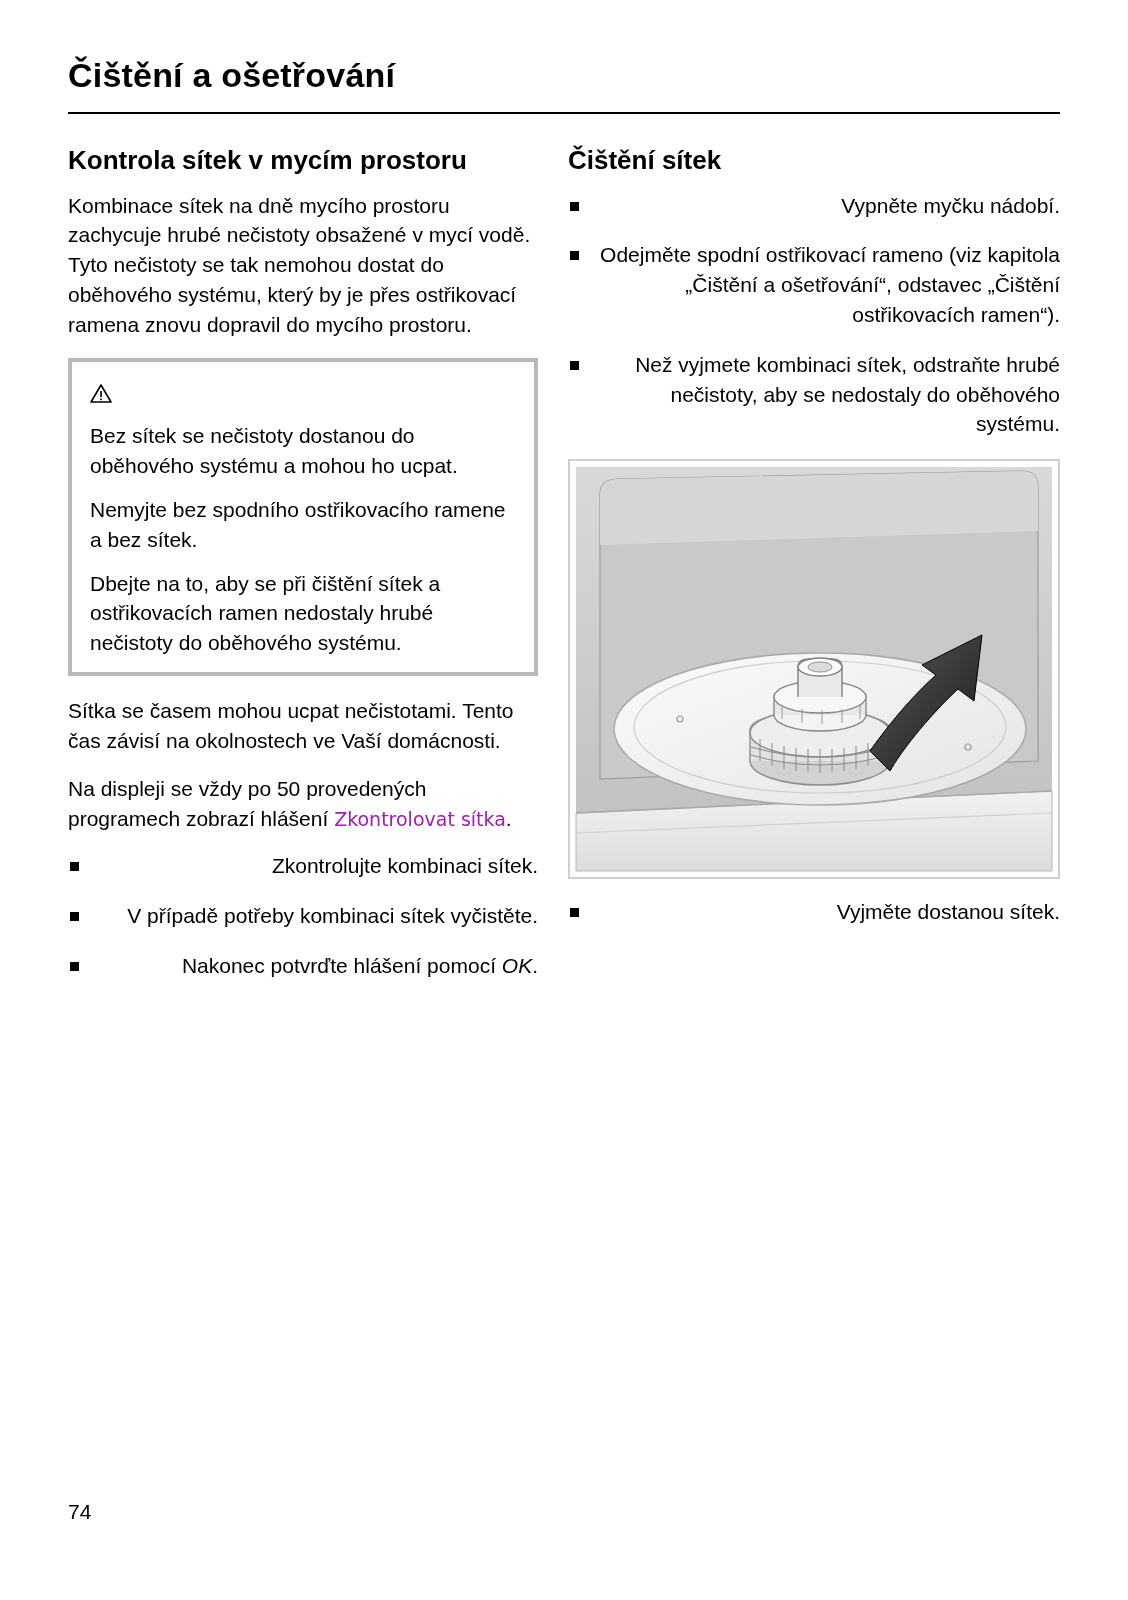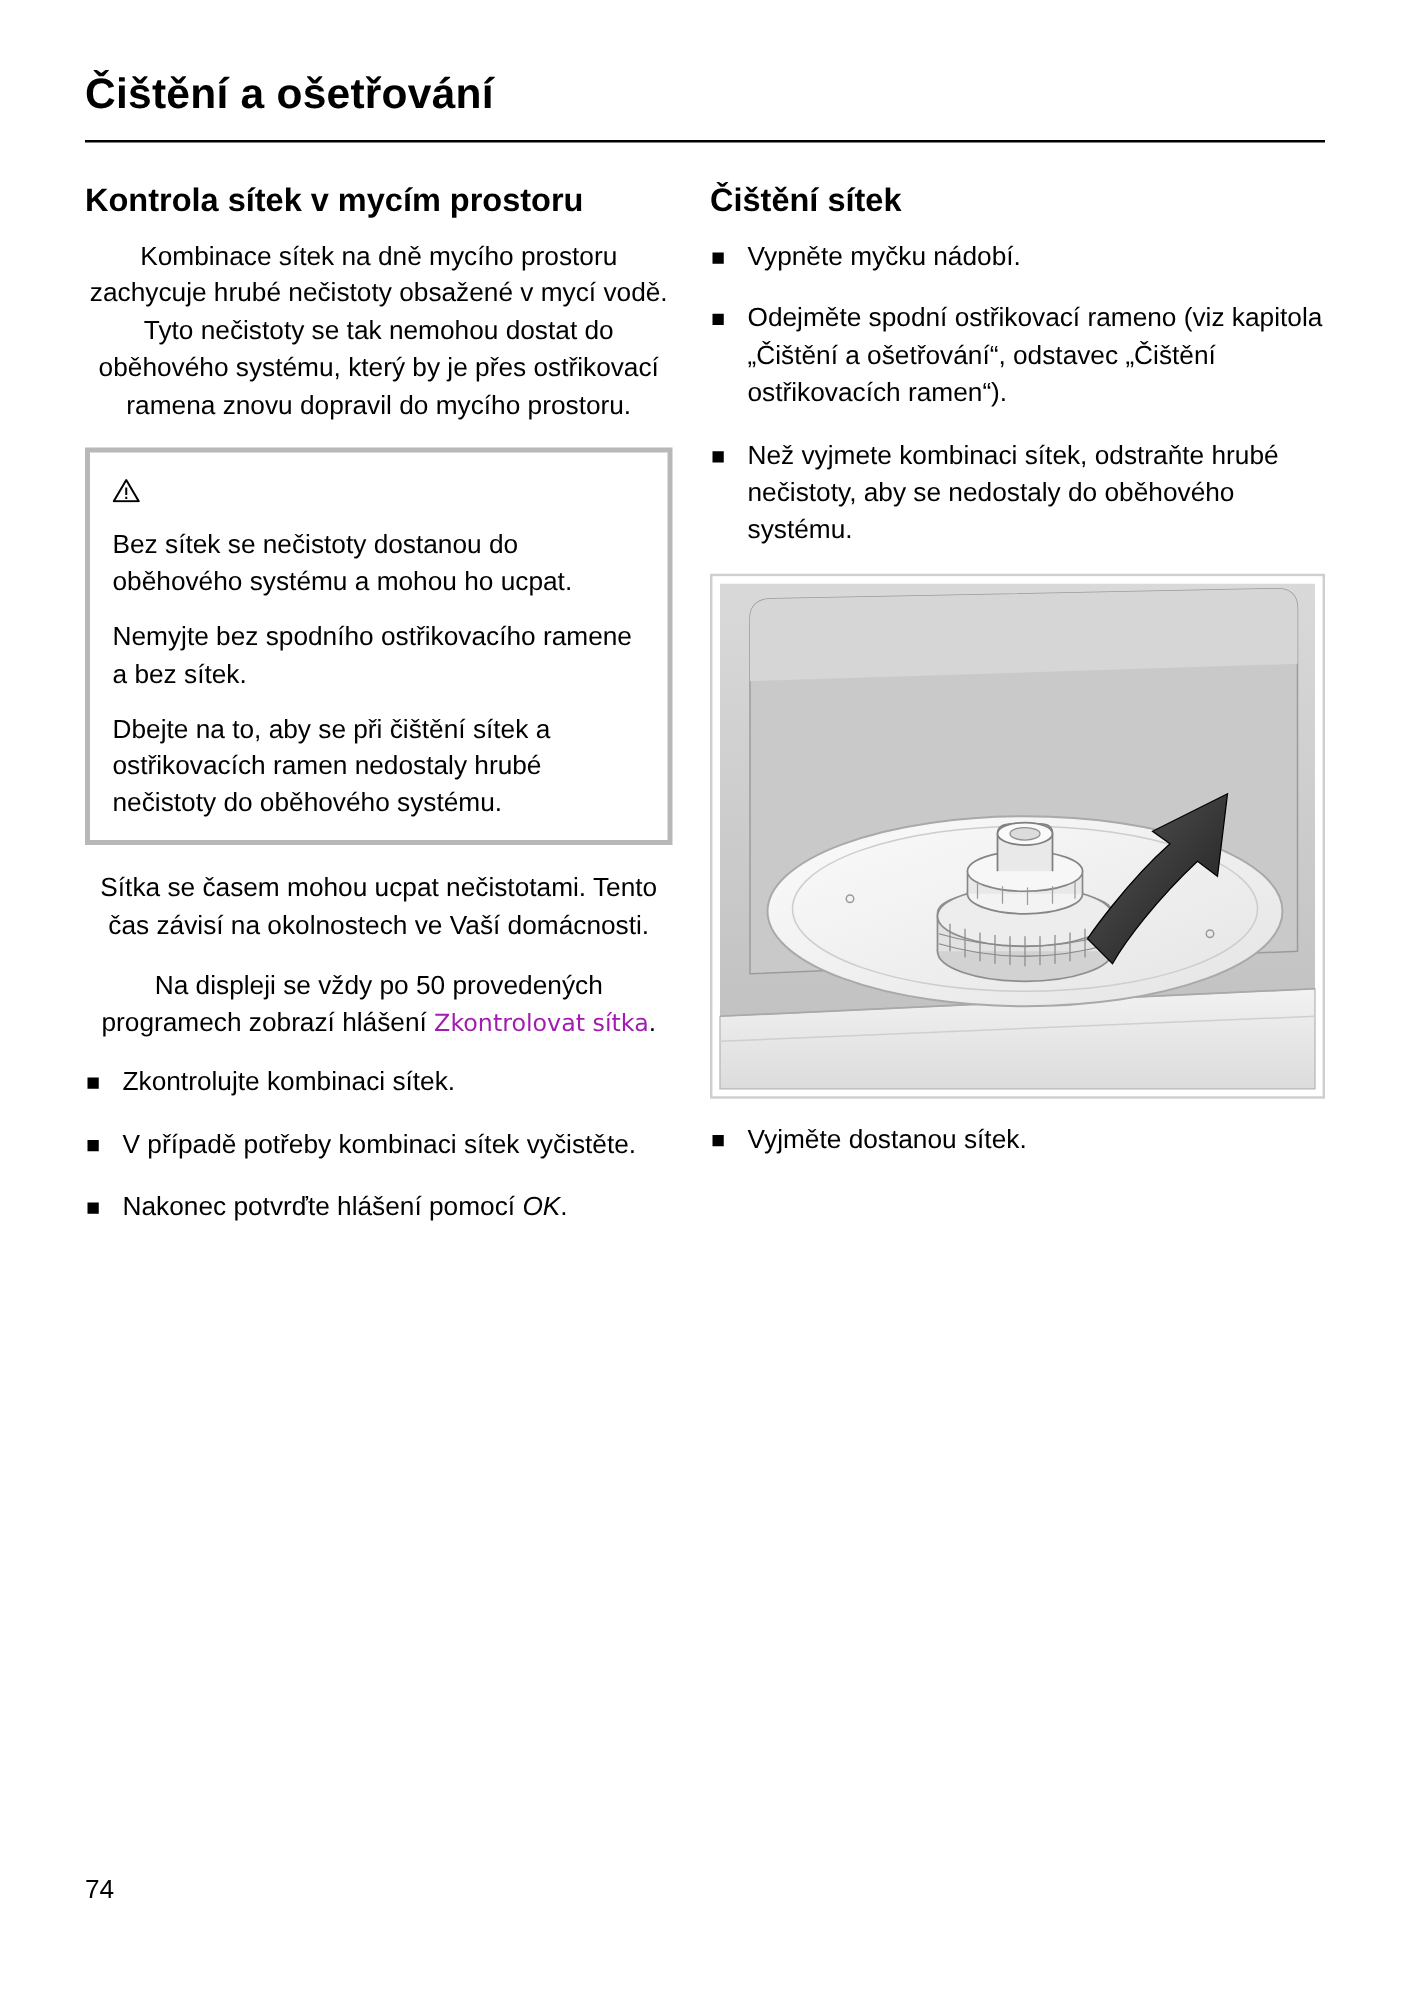--- a/index.html
+++ b/index.html
@@ -62,21 +62,20 @@
   h2.sec-title {
     font-size: 26px;
     font-weight: bold;
     margin: 8px 0 14px 0;
     line-height: 1.25;
   }
   p.body {
     font-size: 21px;
     line-height: 1.42;
     margin: 0 0 18px 0;
-    text-align: center;
   }
 
   
   .warning-box {
     border: 4px solid #b8b8b8;
     padding: 16px 18px 14px 18px;
     margin: 8px 0 20px 0;
     box-sizing: border-box;
   }
   .warning-first {
@@ -105,20 +104,21 @@
     list-style: none;
     margin: 0;
     padding: 0;
   }
   ul.bullets li {
     position: relative;
     padding-left: 30px;
     font-size: 21px;
     line-height: 1.42;
     margin-bottom: 20px;
+    text-align: right;
   }
   ul.bullets li .sq {
     position: absolute;
     left: 2px;
     top: 11px;
     width: 9px;
     height: 9px;
     background: #000;
   }
   .display-msg {

